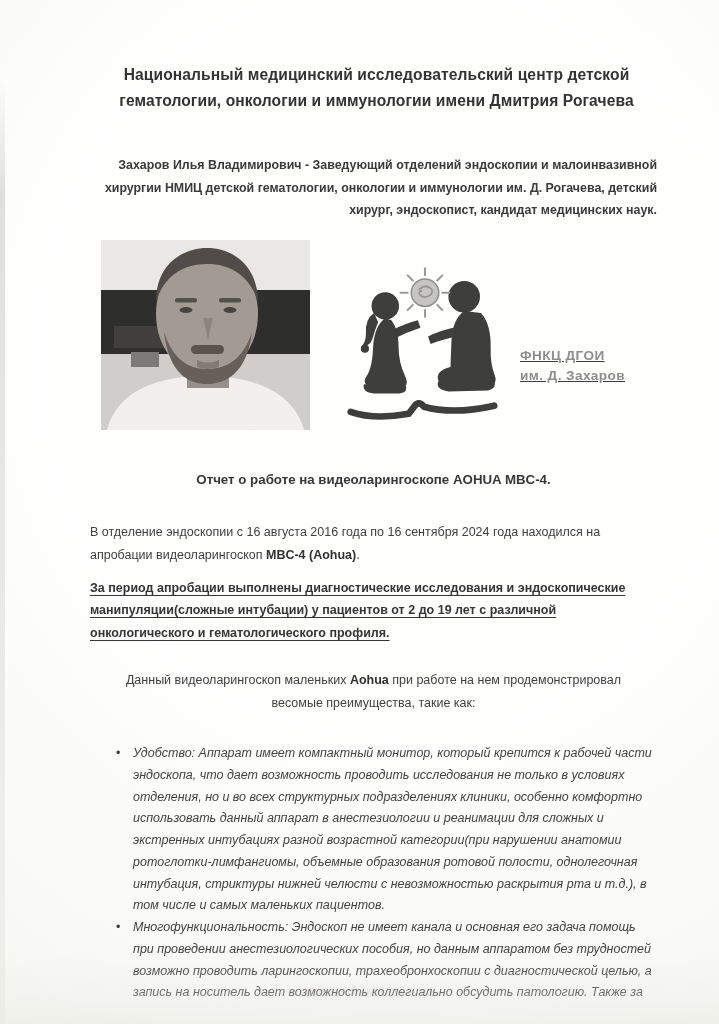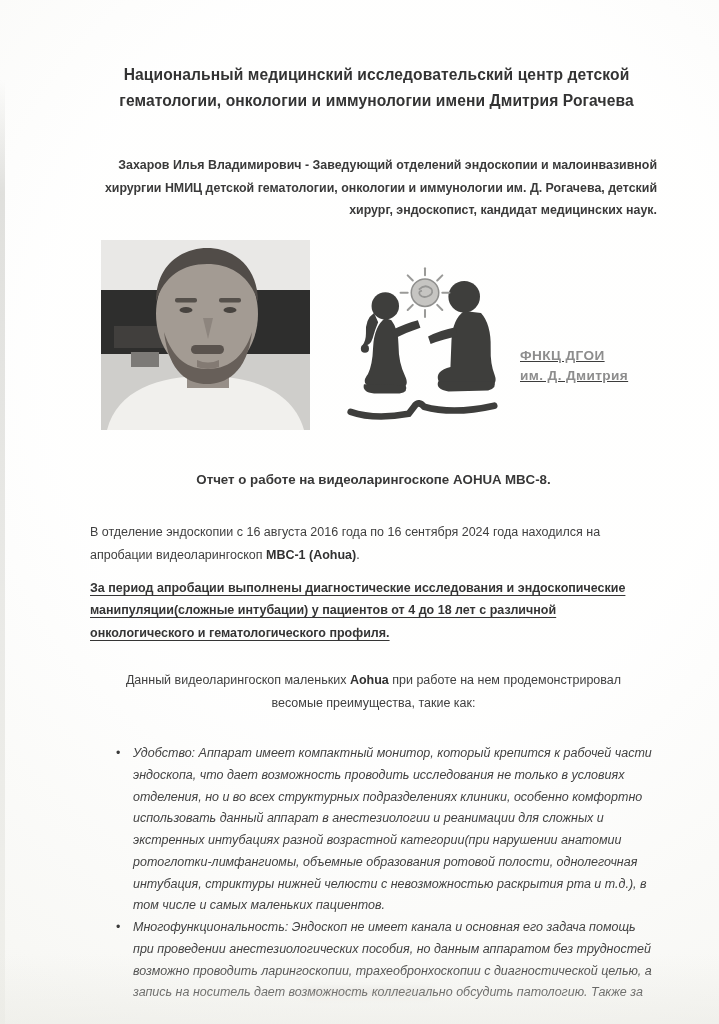--- a/index.html
+++ b/index.html
@@ -228,30 +228,30 @@
             <line x1="194" y1="48" x2="204" y2="38"></line>
             <line x1="146" y1="96" x2="136" y2="106"></line>
             <line x1="194" y1="96" x2="204" y2="106"></line>
           </g>
           <circle cx="170" cy="72" r="27" fill="#c6c5c2" stroke="#8f8f8d" stroke-width="3"></circle>
           <path d="M158,66 Q170,54 182,64 Q188,72 178,78 Q166,84 160,76 Q156,70 164,68" fill="none" stroke="#8a8a88" stroke-width="3.5" opacity=".8"></path>
         </g>
       </svg>
       <div class="logo-caption">
         <div>ФНКЦ ДГОИ</div>
-        <div>им. Д. Дмитрия</div>
+        <div>им. Д. Захаров</div>
       </div>
     </div>
   </div>
 
-  <h2 class="report-title">Отчет о работе на видеоларингоскопе AOHUA MBC-8.</h2>
-
-  <p class="intro-paragraph"><span>В отделение эндоскопии с 16 августа 2016 года по 16 сентября 2024 года находился на апробации видеоларингоскоп  </span><b>MBC-1 (Aohua)</b><span>.</span></p>
-
-  <p class="approbation-note">За период апробации выполнены диагностические исследования и эндоскопические манипуляции(сложные интубации)  у пациентов от 4 до 18 лет  с различной онкологического и гематологического профиля.</p>
+  <h2 class="report-title">Отчет о работе на видеоларингоскопе AOHUA MBC-4.</h2>
+
+  <p class="intro-paragraph"><span>В отделение эндоскопии с 16 августа 2016 года по 16 сентября 2024 года находился на апробации видеоларингоскоп  </span><b>MBC-4 (Aohua)</b><span>.</span></p>
+
+  <p class="approbation-note">За период апробации выполнены диагностические исследования и эндоскопические манипуляции(сложные интубации)  у пациентов от 2 до 19 лет  с различной онкологического и гематологического профиля.</p>
 
   <p class="advantages-intro"><span>Данный видеоларингоскоп маленьких </span><b>Aohua</b><span> при работе на нем продемонстрировал весомые преимущества, такие как:</span></p>
 
   <ul class="advantages-list">
     <li>
       <span class="bullet-dot">•</span>
       <span>Удобство: Аппарат имеет компактный монитор, который крепится к рабочей части эндоскопа, что дает возможность проводить исследования не только в условиях отделения, но и во всех структурных подразделениях клиники, особенно комфортно использовать данный аппарат в анестезиологии и реанимации для сложных и экстренных интубациях разной возрастной категории(при нарушении анатомии ротоглотки-лимфангиомы, объемные образования ротовой полости, однолегочная интубация, стриктуры нижней челюсти с невозможностью раскрытия рта и т.д.), в том числе и самых маленьких пациентов.</span>
     </li>
     <li>
       <span class="bullet-dot">•</span>

